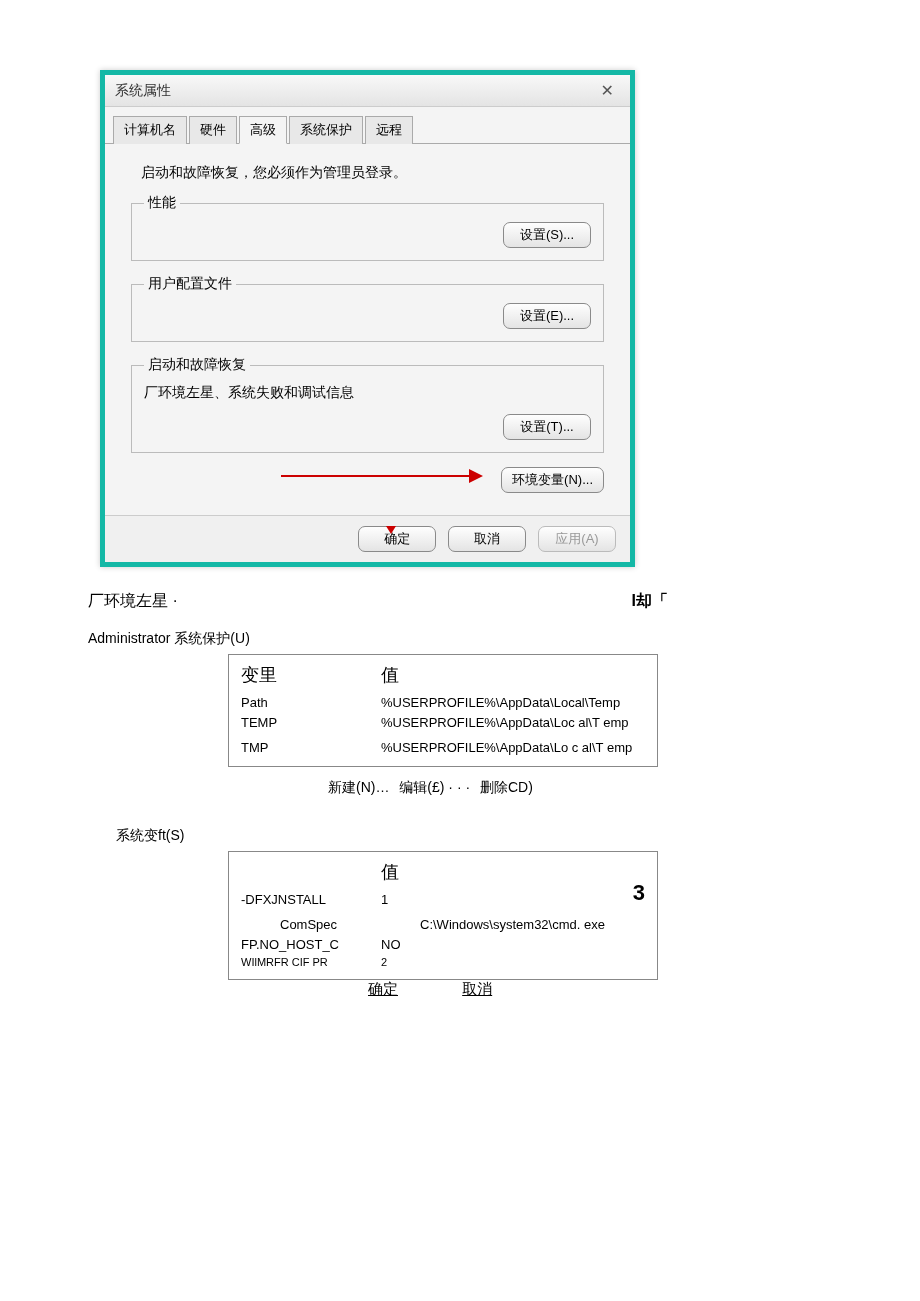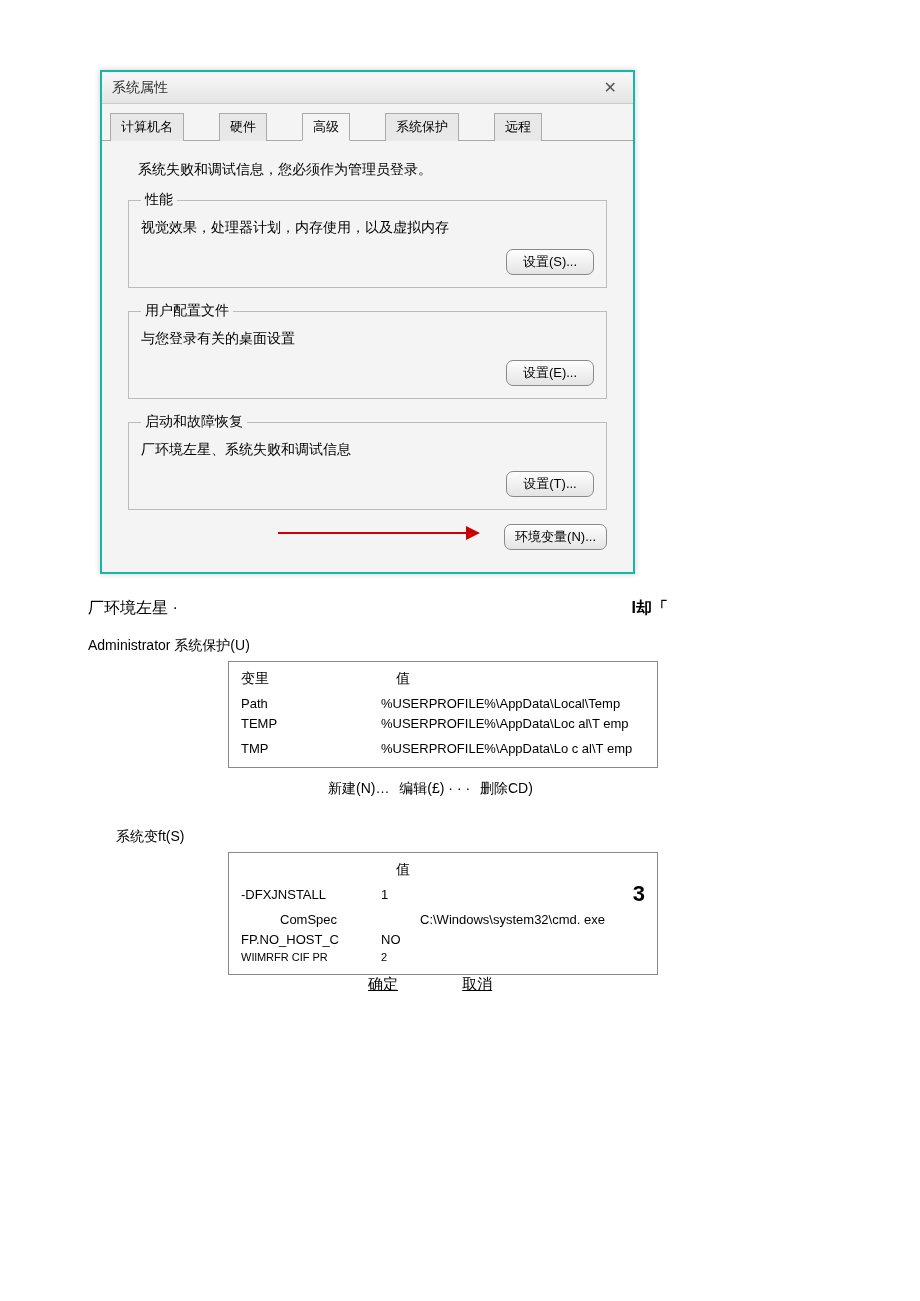--- a/index.html
+++ b/index.html
@@ -1,42 +1,41 @@
 <!DOCTYPE html>
 <html><head>
 <meta charset="utf-8">
 <style>
   * { box-sizing: border-box; margin: 0; padding: 0; }
   body { font-family: "Microsoft YaHei", SimSun, sans-serif; font-size: 14px; background: #fff; width: 920px; }
   
   .main-dialog {
     margin: 70px 0 0 100px;
     width: 535px;
-    border: 2px solid #14b8a6;
+    border: 5px solid #14b8a6;
     background: #1d4ed8;
     box-shadow: 0 0 6px rgba(0,0,0,0.2);
   }
   .titlebar {
     height: 32px;
     background: linear-gradient(#f8f8f8, #e4e4e4);
     display: flex;
     align-items: center;
     justify-content: space-between;
     padding: 0 10px;
     border-bottom: 1px solid #ccc;
   }
   .titlebar .title { color: #333; font-size: 14px; }
   .close-btn { font-size: 16px; color: #555; cursor: pointer; padding: 0 6px; }
   
   .tabs {
     display: flex;
     padding: 8px 8px 0 8px;
     background: #f4f4f4;
     border-bottom: 1px solid #aaa;
-    gap: 33px;
   }
   .tab {
     padding: 4px 10px;
     border: 1px solid #aaa;
     border-bottom: none;
     margin-right: 2px;
     background: #e8e8e8;
     font-size: 13px;
     cursor: pointer;
     position: relative;
@@ -125,21 +124,21 @@
   .row-split .right { font-size: 16px; font-weight: bold; }
   .section-label { font-size: 14px; margin: 18px 0 6px 0; }
   
   .var-table {
     margin-left: 140px;
     width: 430px;
     border: 1px solid #888;
     padding: 8px 12px;
     font-size: 13px;
   }
-  .var-table .hdr { display: flex; margin-bottom: 6px; font-size: 14px; gap: 15px; }
+  .var-table .hdr { display: flex; margin-bottom: 6px; font-size: 18px; }
   .var-table .hdr .c1 { width: 140px; }
   .var-table .row { display: flex; font-size: 13px; line-height: 1.5; }
   .var-table .row .c1 { width: 140px; }
   .var-table .row .c2 { flex: 1; }
   .var-table .side-num { position: absolute; right: 12px; top: 28px; font-size: 22px; font-weight: bold; }
   .var-table.rel { position: relative; }
   
   .btnline { margin-left: 240px; margin-top: 12px; font-size: 14px; }
   .btnline span { margin-right: 6px; }
   
@@ -157,52 +156,55 @@
 
   <div class="tabs">
     <div class="tab">计算机名</div>
     <div class="tab">硬件</div>
     <div class="tab active">高级</div>
     <div class="tab">系统保护</div>
     <div class="tab">远程</div>
   </div>
 
   <div class="dialog-body">
-    <div class="intro">系统失败和调试信息，您必须作为管理员登录。</div>
+    <div class="intro">启动和故障恢复，您必须作为管理员登录。</div>
 
     <fieldset>
       <legend>性能</legend>
-      <div class="fs-desc">视觉效果，处理器计划，内存使用，以及虚拟内存</div>
       <div class="fs-btnrow">
         <span class="win-btn">设置(S)...</span>
       </div>
     </fieldset>
 
     <fieldset>
       <legend>用户配置文件</legend>
-      <div class="fs-desc">与您登录有关的桌面设置</div>
       <div class="fs-btnrow">
         <span class="win-btn">设置(E)...</span>
       </div>
     </fieldset>
 
     <fieldset>
       <legend>启动和故障恢复</legend>
       <div class="fs-desc">厂环境左星、系统失败和调试信息</div>
       <div class="fs-btnrow">
         <span class="win-btn">设置(T)...</span>
       </div>
     </fieldset>
 
     <div class="env-row">
       <div class="arrow"></div>
       <span class="win-btn">环境变量(N)...</span>
     </div>
   </div>
 
+  <div class="dialog-footer">
+    <span class="win-btn ok-mark">确定</span>
+    <span class="win-btn">取消</span>
+    <span class="win-btn disabled">应用(A)</span>
+  </div>
 </div>
 
 <div class="below">
   <div class="row-split">
     <span class="left">厂环境左星   ·</span>
     <span class="right">I却「</span>
   </div>
 
   <div class="section-label">Administrator 系统保护(U)</div>
   <div class="var-table">

